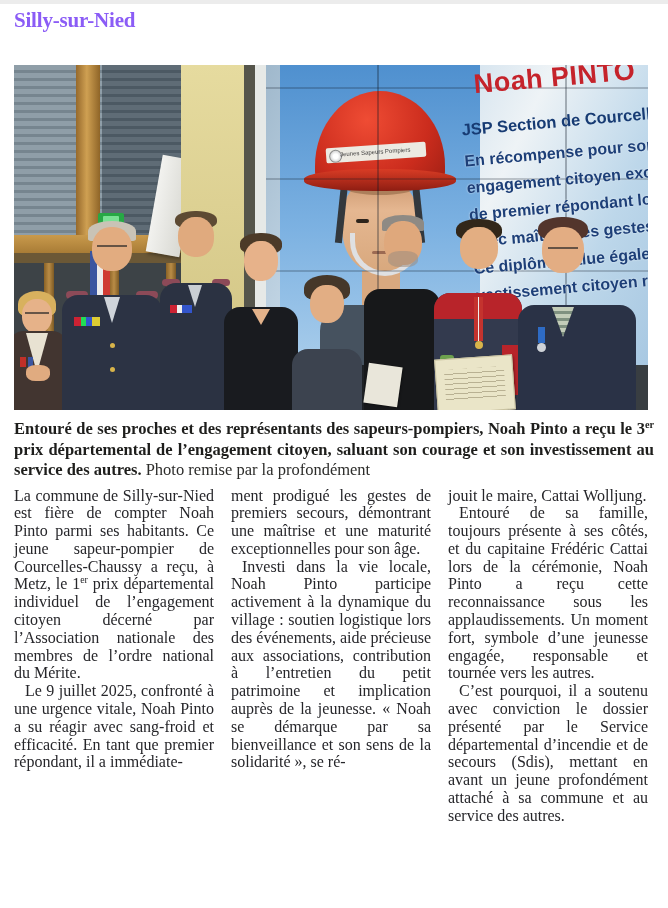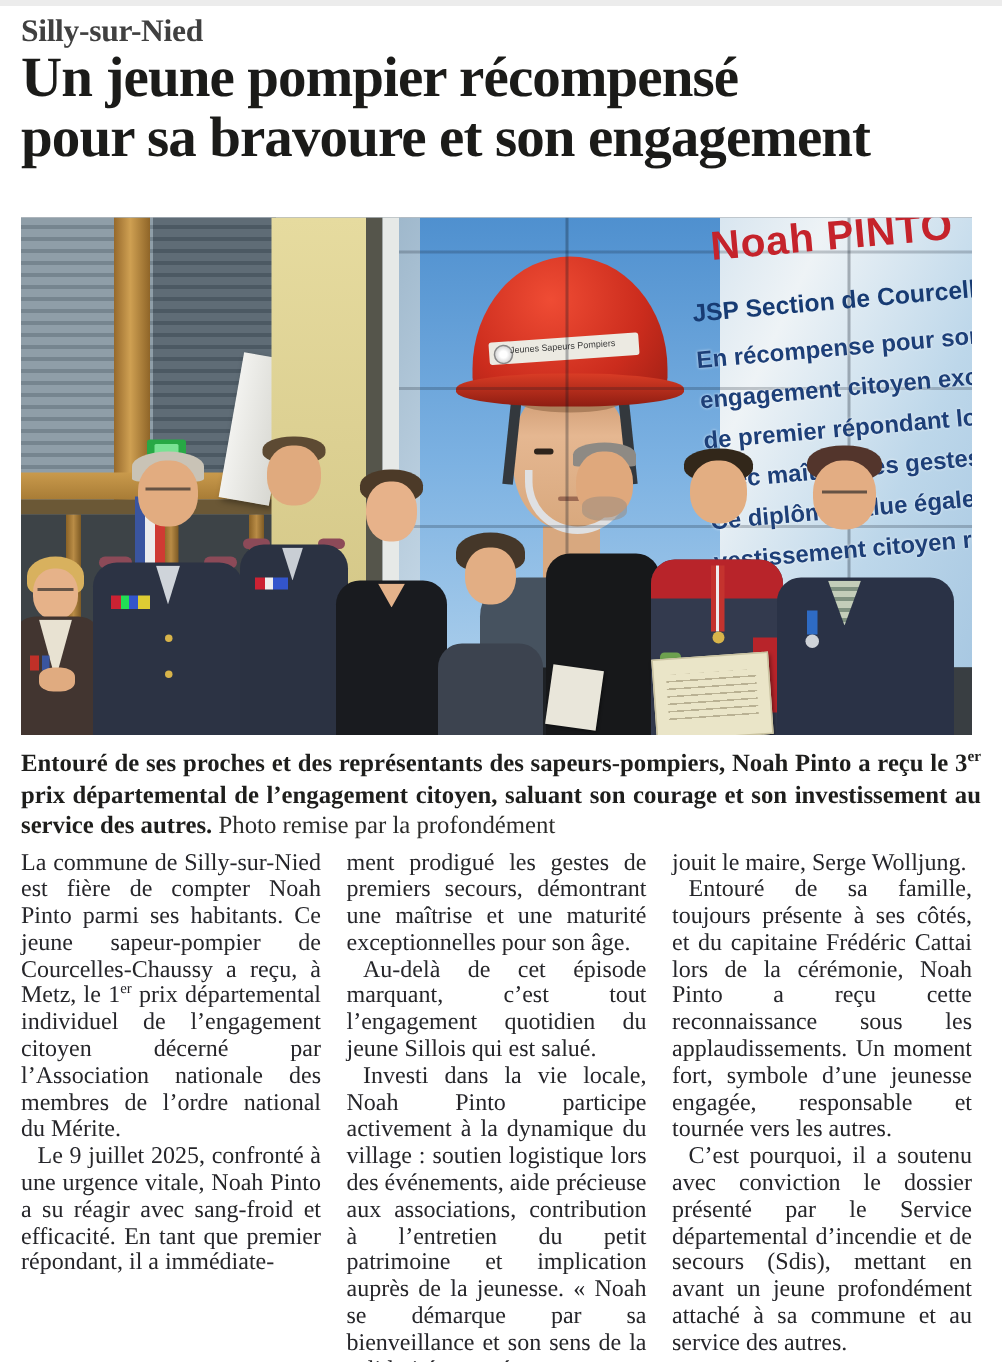--- a/index.html
+++ b/index.html
@@ -6,21 +6,21 @@
   body{
     width:668px;height:908px;overflow:hidden;background:#ffffff;
     font-family:"Liberation Serif", serif;color:#26262a;position:relative;
   }
   .topstrip{height:4px;background:#ececec;}
   .content{padding:0 14px;}
 
   
   .kicker{
     margin-top:5px;font-size:21px;line-height:23px;font-weight:bold;
-    color:#404040;letter-spacing:-0.2px;
+    color:#8b5cf6;letter-spacing:-0.2px;
   }
   .headline{
     margin-top:5px;font-size:38px;line-height:40px;font-weight:bold;
     color:#1b1b19;letter-spacing:-0.6px;
   }
   .headline span{display:block;}
 
   
   .photo{
     position:relative;margin-top:33px;width:634px;height:345px;
@@ -214,24 +214,20 @@
 </style>
 </head>
 <body>
 
 <div class="topstrip"></div>
 
 <div class="content">
 
   <div class="kicker">Silly-sur-Nied</div>
 
-  <h1 class="headline" style="margin:0;">
-    <span>Un jeune pompier récompensé</span>
-    <span>pour sa bravoure et son engagement</span>
-  </h1>
 
   <div class="photo">
 
     <div class="blinds"></div>
     <div class="blinds-dark"></div>
     <div class="post-a"></div>
     <div class="beam"></div>
     <div class="beam2"></div>
     <div class="lower-wall">
       
@@ -398,23 +394,22 @@
     <b>Entouré de ses proches et des représentants des sapeurs-pompiers, Noah Pinto a reçu le 3</b><b><sup>er</sup></b><b> prix départemental de l’engagement citoyen, saluant son courage et son investissement au service des autres. </b><span class="credit">Photo remise par la profondément</span>
   </div>
 
   <div class="article">
     <div class="col">
         <p class="first">La commune de Silly-sur-Nied est fière de compter Noah Pinto parmi ses habitants. Ce jeune sapeur-pompier de Courcelles-Chaussy a reçu, à Metz, le 1<sup>er</sup> prix départemental individuel de l’engagement citoyen décerné par l’Association nationale des membres de l’ordre national du Mérite.</p>
         <p class="indent">Le 9 juillet 2025, confronté à une urgence vitale, Noah Pinto a su réagir avec sang-froid et efficacité. En tant que premier répondant, il a immédiate-</p>
       </div>
     <div class="col">
         <p class="cont">ment prodigué les gestes de premiers secours, démontrant une maîtrise et une maturité exceptionnelles pour son âge.</p>
-        <p class="indent">Au-delà de cet épisode marquant, c’est tout l’engagement quotidien du jeune Sillois qui est salué.</p>
         <p class="indent">Investi dans la vie locale, Noah Pinto participe activement à la dynamique du village : soutien logistique lors des événements, aide précieuse aux associations, contribution à l’entretien du petit patrimoine et implication auprès de la jeunesse. « Noah se démarque par sa bienveillance et son sens de la solidarité », se ré-</p>
       </div>
     <div class="col">
-        <p class="cont">jouit le maire, Serge Wolljung.</p>
+        <p class="cont">jouit le maire, Cattai Wolljung.</p>
         <p class="indent">Entouré de sa famille, toujours présente à ses côtés, et du capitaine Frédéric Cattai lors de la cérémonie, Noah Pinto a reçu cette reconnaissance sous les applaudissements. Un moment fort, symbole d’une jeunesse engagée, responsable et tournée vers les autres.</p>
         <p class="indent">C’est pourquoi, il a soutenu avec conviction le dossier présenté par le Service départemental d’incendie et de secours (Sdis), mettant en avant un jeune profondément attaché à sa commune et au service des autres.</p>
       </div>
   </div>
 
 </div>
 
 </body></html>

